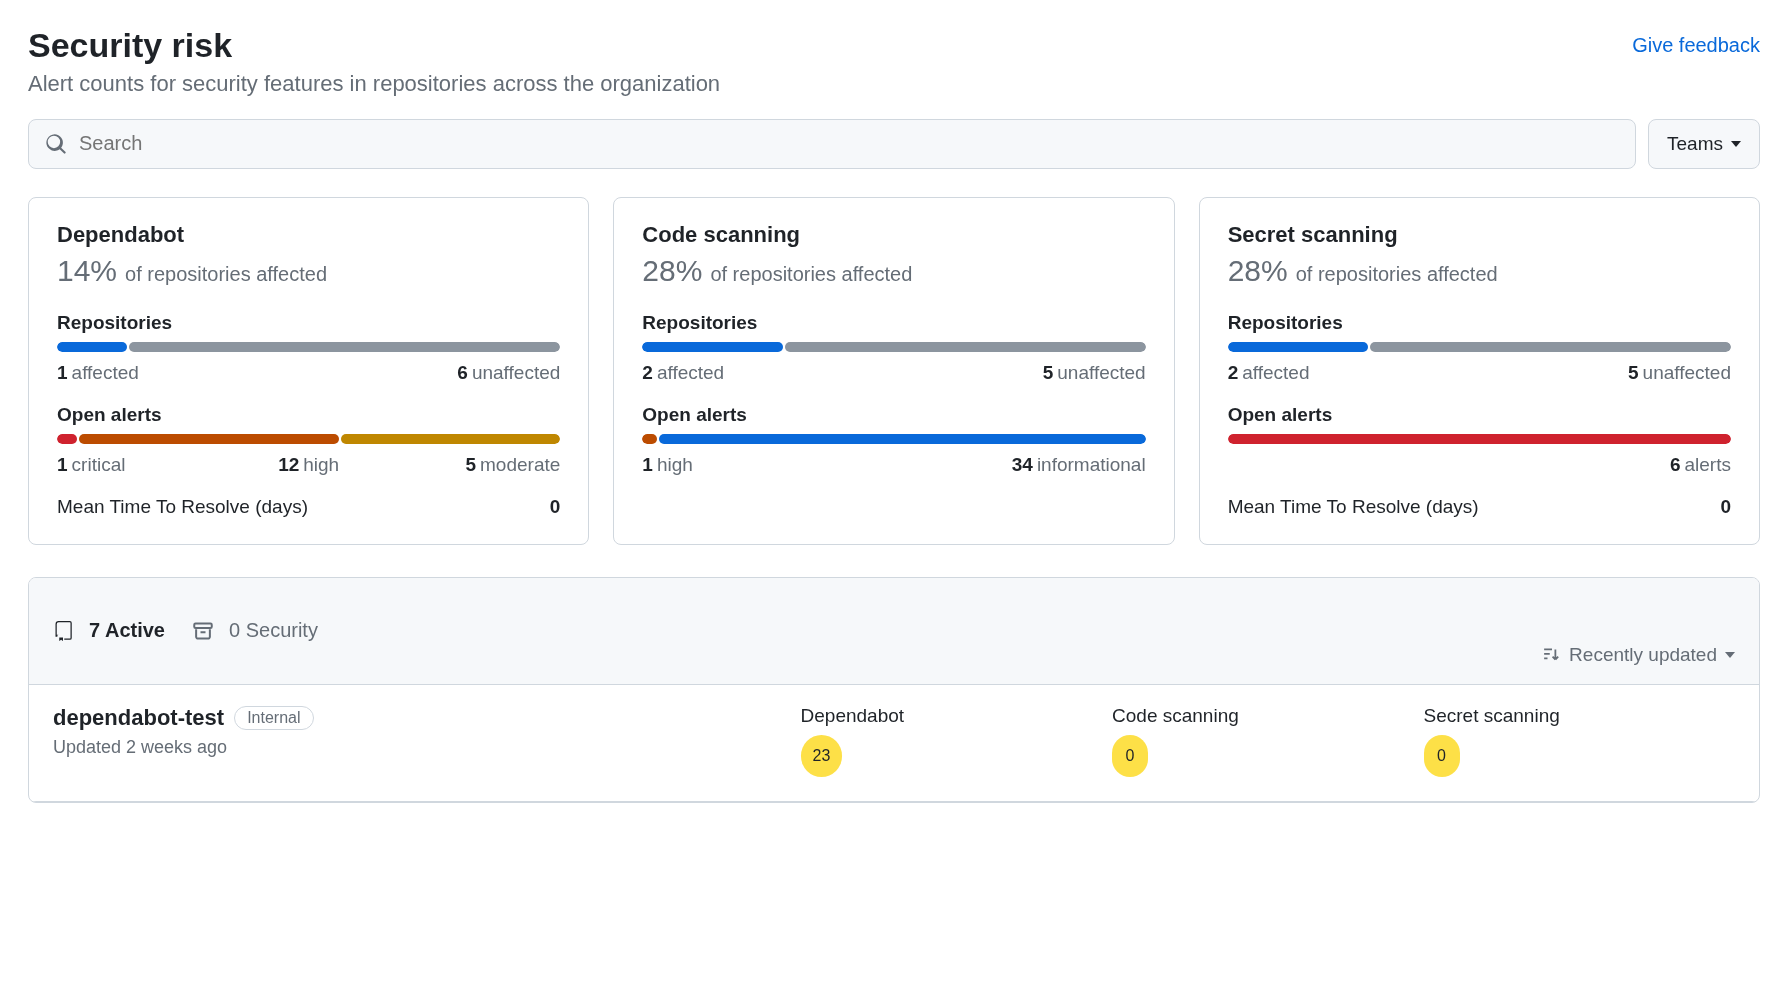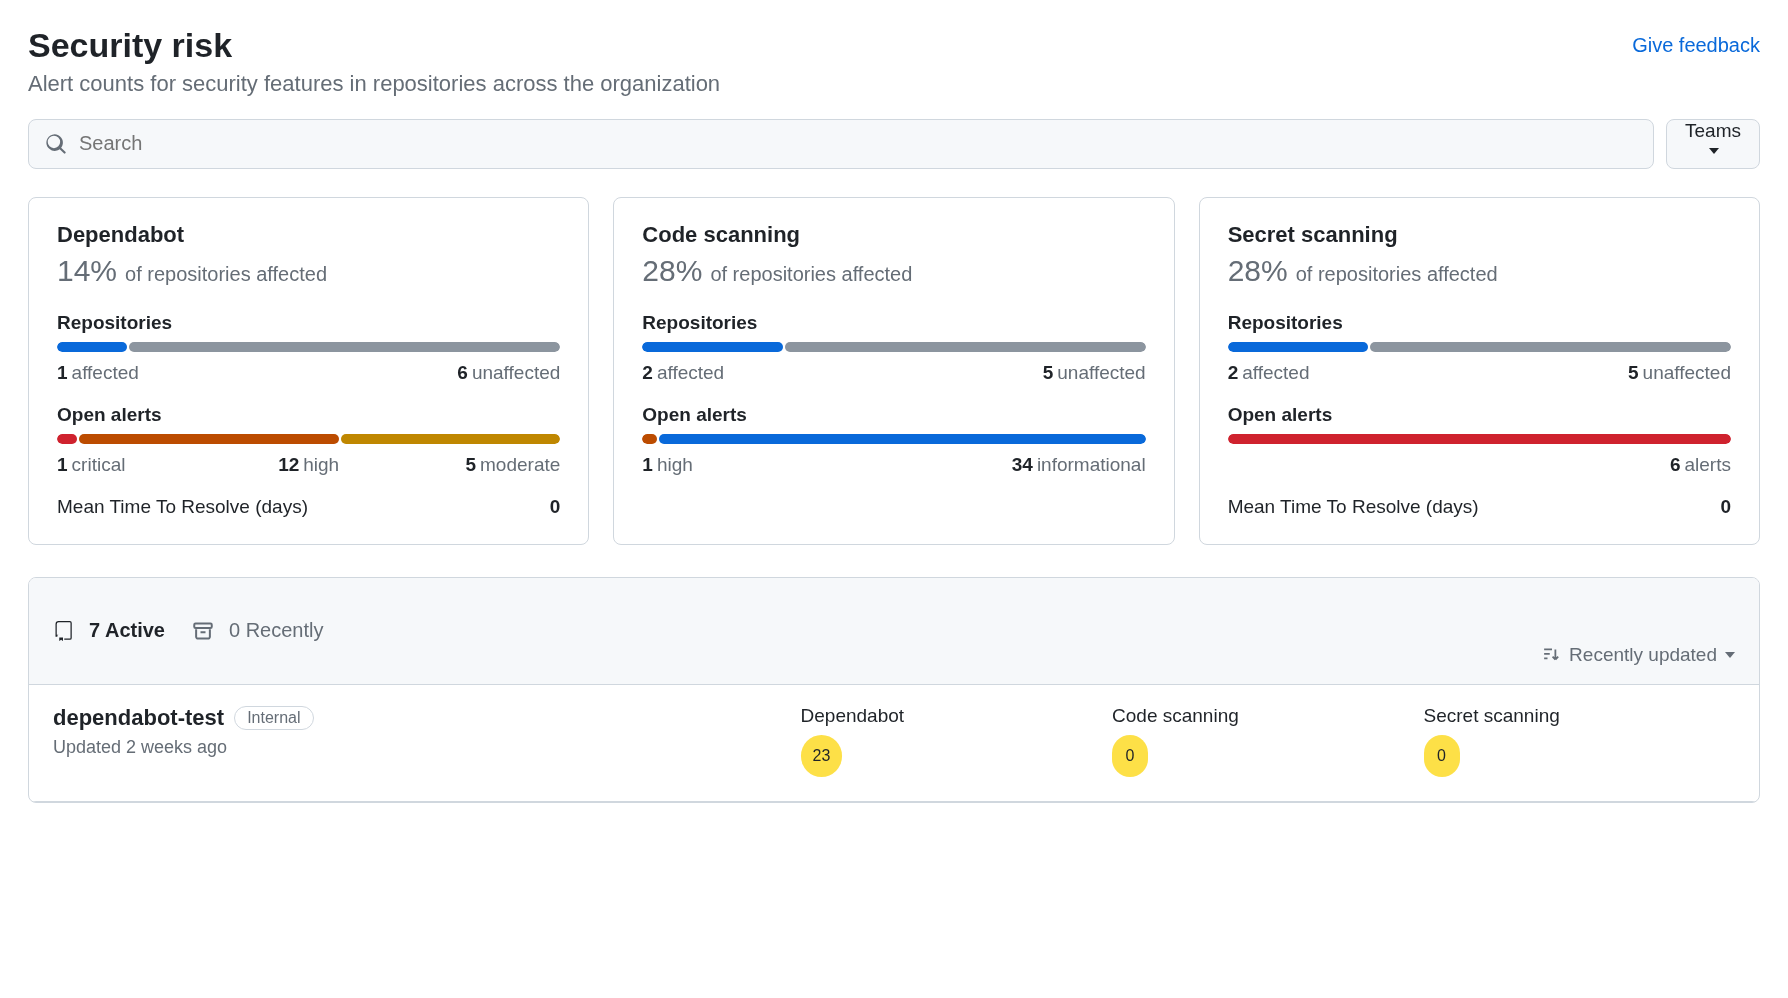--- a/index.html
+++ b/index.html
@@ -64,21 +64,20 @@
     gap: 6px;
     background: #f6f8fa;
     border: 1px solid #d0d7de;
     border-radius: 8px;
     padding: 0 18px;
     height: 50px;
     font-size: 19px;
     font-weight: 500;
     cursor: pointer;
     color: #1f2328;
-    flex-direction: column;
   }
   .teams-btn .caret {
     display: inline-block;
     width: 0; height: 0;
     border-left: 5px solid transparent;
     border-right: 5px solid transparent;
     border-top: 6px solid #1f2328;
     margin-left: 2px;
   }
   .cards-row {
@@ -357,21 +356,21 @@
             <path d="M2 2.5A2.5 2.5 0 0 1 4.5 0h9A1.5 1.5 0 0 1 15 1.5v12A1.5 1.5 0 0 1 13.5 15H9v-1h4.5a.5.5 0 0 0 .5-.5V11H4.5a1 1 0 0 0-1 1v.5H2v-10Zm1.5 8.5H14V1.5a.5.5 0 0 0-.5-.5h-9A1.5 1.5 0 0 0 3 2.5V11c.15-.03.55 0 .5 0ZM5 13.25V16l1.5-1 1.5 1v-2.75H5Z" fill="currentColor" stroke="none"></path>
           </svg>
         <span><span class="n">7</span> <span>Active</span></span>
       </div>
       <div class="tab">
         <svg viewBox="0 0 16 16">
             <rect x="1" y="2" width="14" height="3.5" rx="1"></rect>
             <path d="M2.5 6.5v6a1.5 1.5 0 0 0 1.5 1.5h8a1.5 1.5 0 0 0 1.5-1.5v-6"></path>
             <line x1="6" y1="9" x2="10" y2="9"></line>
           </svg>
-        <span><span class="n">0</span> <span>Recently</span></span>
+        <span><span class="n">0</span> <span>Security</span></span>
       </div>
     </div>
     <div class="sort-btn">
       <svg viewBox="0 0 16 16" width="18" height="18" style="fill:none;stroke:#656d76;stroke-width:1.6">
           <line x1="1" y1="3" x2="8" y2="3"></line>
           <line x1="1" y1="7" x2="6" y2="7"></line>
           <line x1="1" y1="11" x2="4" y2="11"></line>
           <path d="M11 3v9m0 0l-2.5-2.5M11 12l2.5-2.5"></path>
         </svg>
       <span>Recently updated</span>

